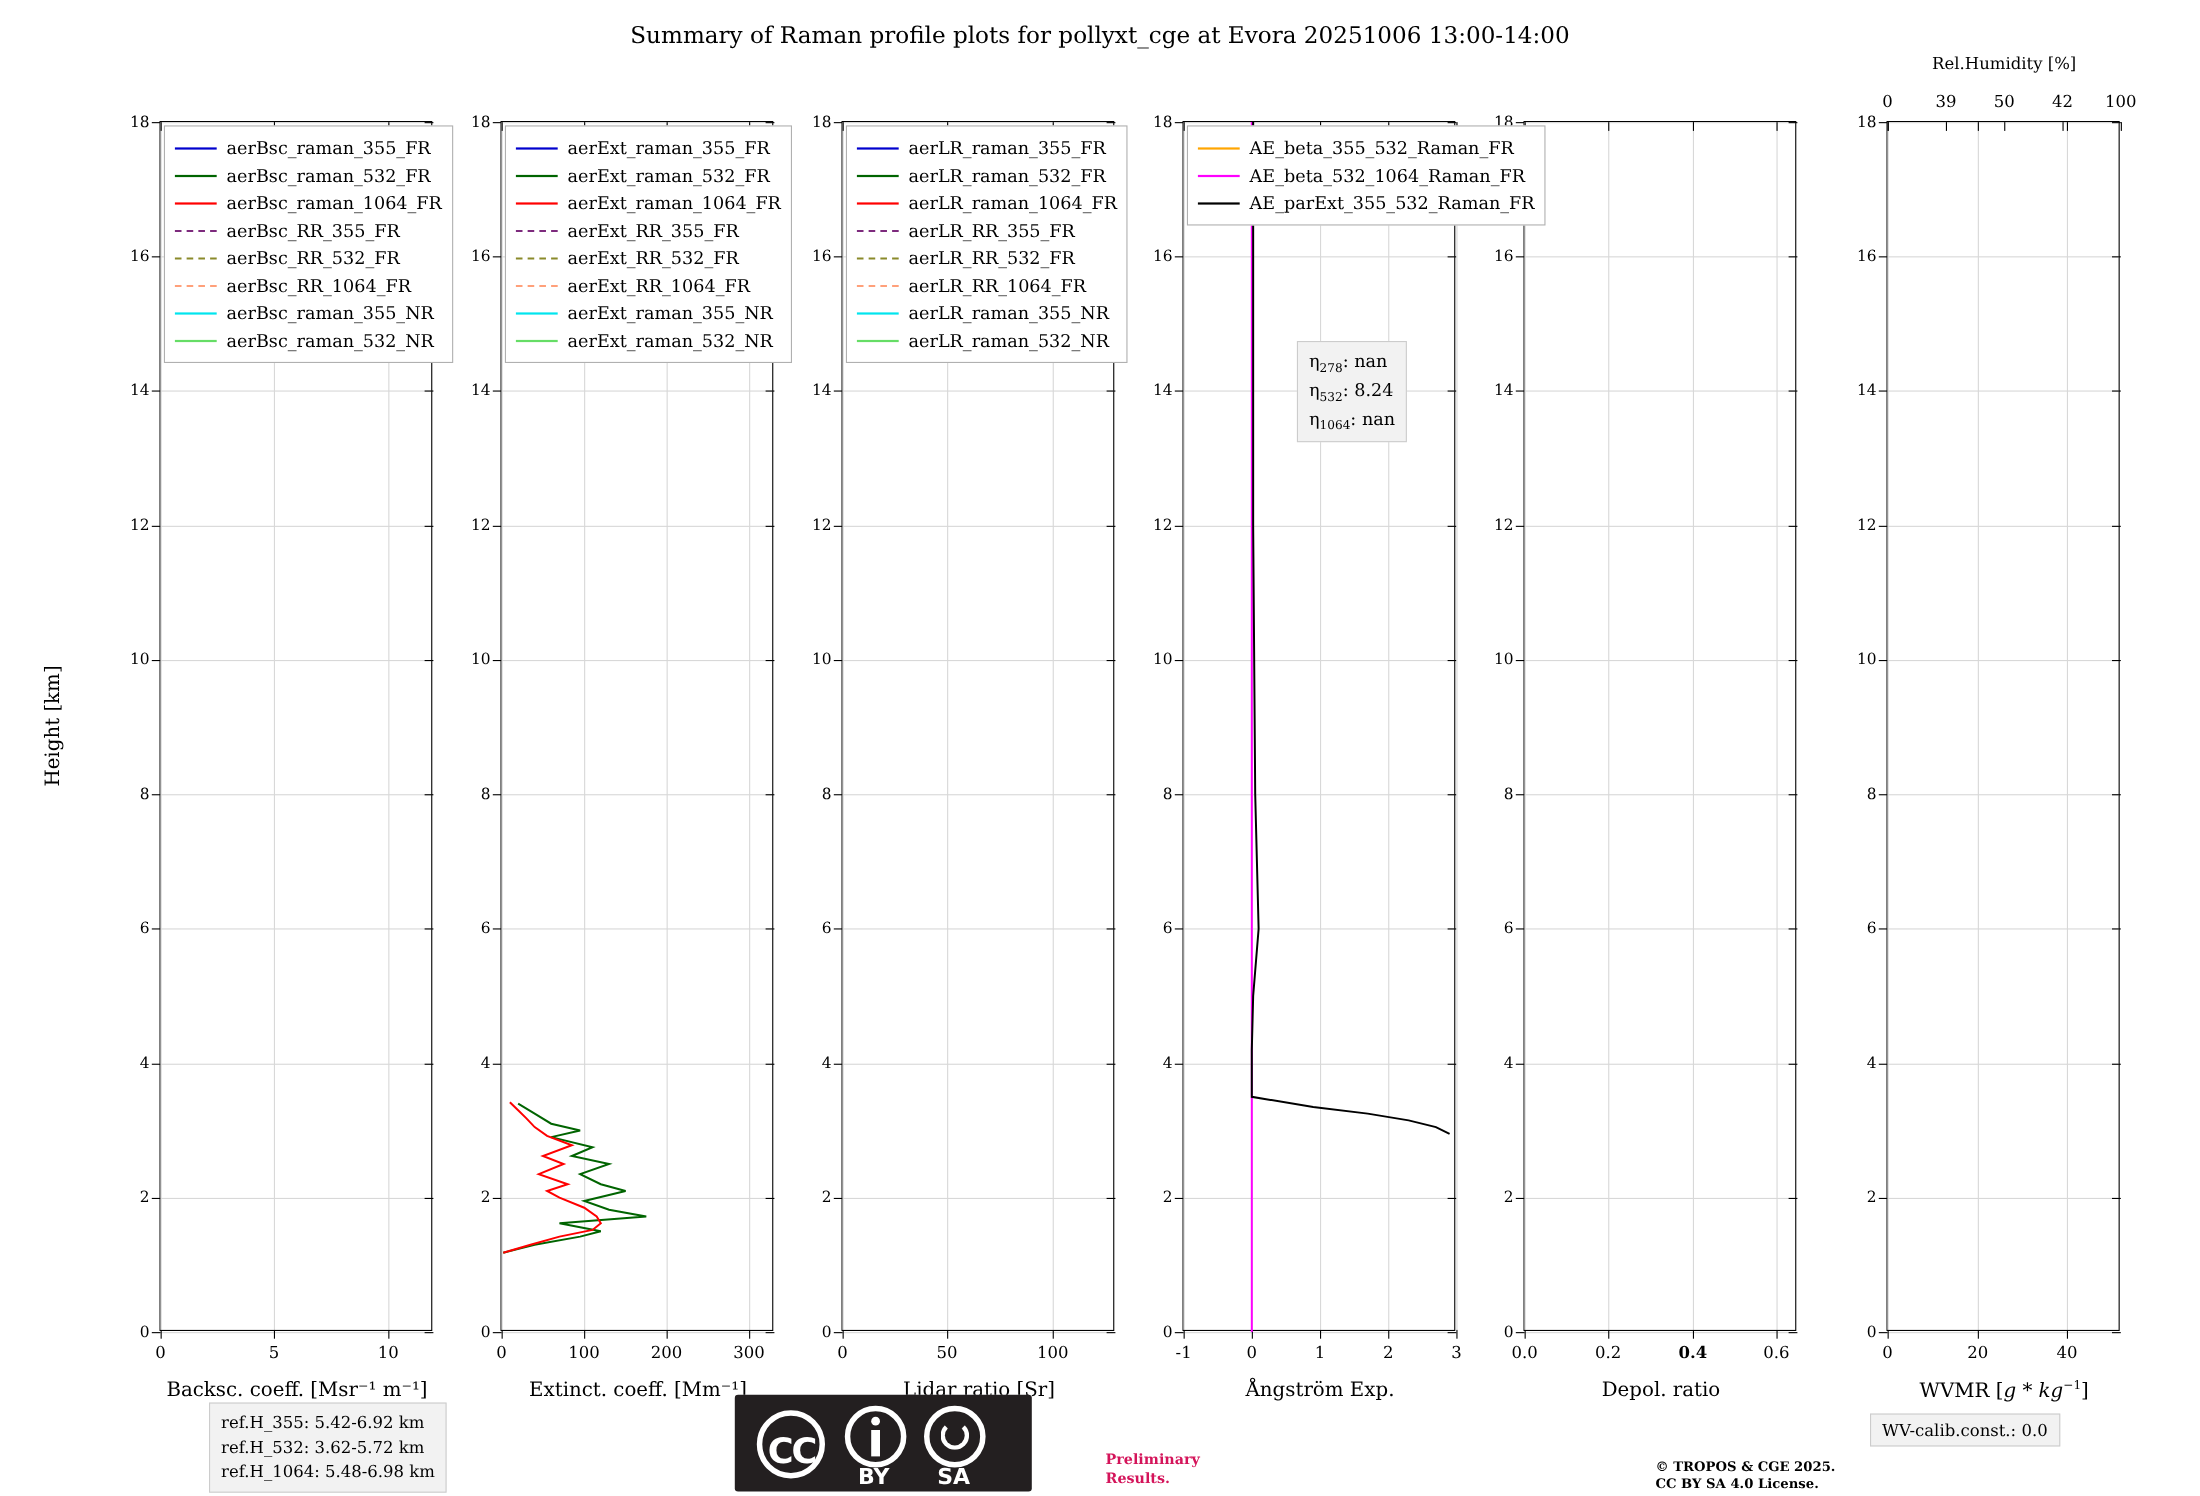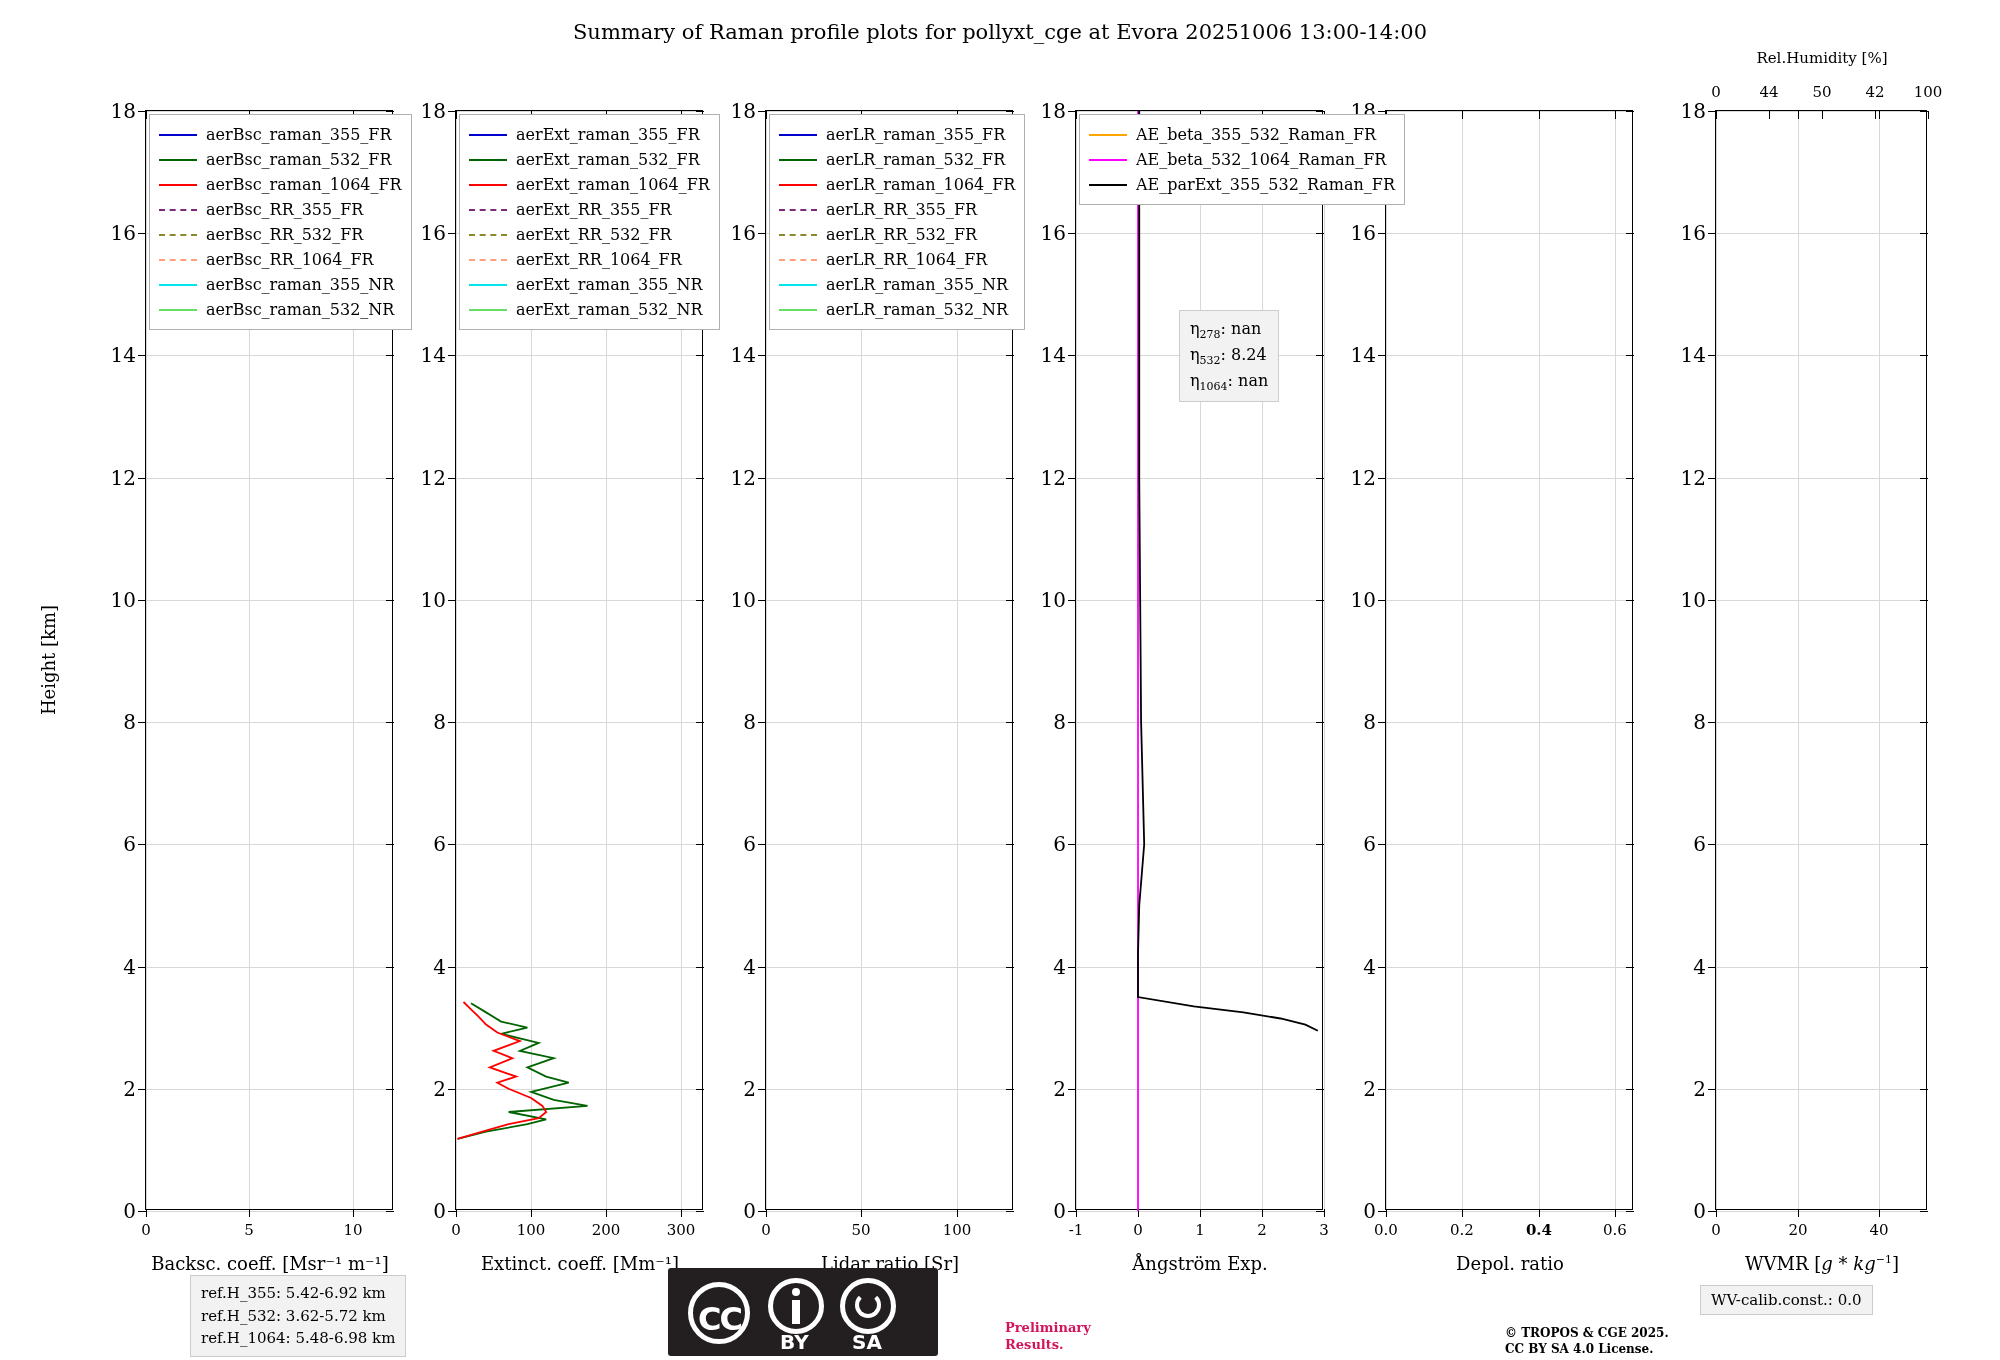--- a/index.html
+++ b/index.html
@@ -75,21 +75,21 @@
     background: #000;
   }
   .tick-x-t {
     position: absolute;
     width: 1px;
     height: 8px;
     background: #000;
   }
   .ylabel-text {
     position: absolute;
-    font-size: 20px;
+    font-size: 14px;
     text-align: right;
     width: 46px;
     left: -56px;
     transform: translateY(-50%);
     font-family: "DejaVu Serif", serif;
   }
   .xlabel-text {
     position: absolute;
     font-size: 15px;
     text-align: center;
@@ -709,21 +709,21 @@
         <div class="tick-x" style="left: 82px;"></div>
         <div class="tick-x-t" style="left: 82px; top: 0px;"></div>
         <div class="xlabel-text" style="left: 82px; top: 1110px;">20</div>
         <div class="grid-line-v" style="left: 163px;"></div>
         <div class="tick-x" style="left: 163px;"></div>
         <div class="tick-x-t" style="left: 163px; top: 0px;"></div>
         <div class="xlabel-text" style="left: 163px; top: 1110px;">40</div>
         <div class="tick-x-t" style="left: 0px; top: 0px;"></div>
         <div class="xlabel-text" style="left: 0px; top: -28px; font-size: 15px;">0</div>
         <div class="tick-x-t" style="left: 53px; top: 0px;"></div>
-        <div class="xlabel-text" style="left: 53px; top: -28px; font-size: 15px;">44</div>
+        <div class="xlabel-text" style="left: 53px; top: -28px; font-size: 15px;">39</div>
         <div class="tick-x-t" style="left: 106px; top: 0px;"></div>
         <div class="xlabel-text" style="left: 106px; top: -28px; font-size: 15px;">50</div>
         <div class="tick-x-t" style="left: 159px; top: 0px;"></div>
         <div class="xlabel-text" style="left: 159px; top: -28px; font-size: 15px;">42</div>
         <div class="tick-x-t" style="left: 212px; top: 0px;"></div>
         <div class="xlabel-text" style="left: 212px; top: -28px; font-size: 15px;">100</div>
         <div class="axis-caption-top" style="left: 106px; top: -62px; transform: translateX(-50%);">Rel.Humidity [%]</div>
         <div class="axis-caption" style="left: 106px; top: 1142px; transform: translateX(-50%);">WVMR [<i>g</i> * <i>kg</i><sup style="font-size:11px">−1</sup>]</div>
       </div>
     </div>

